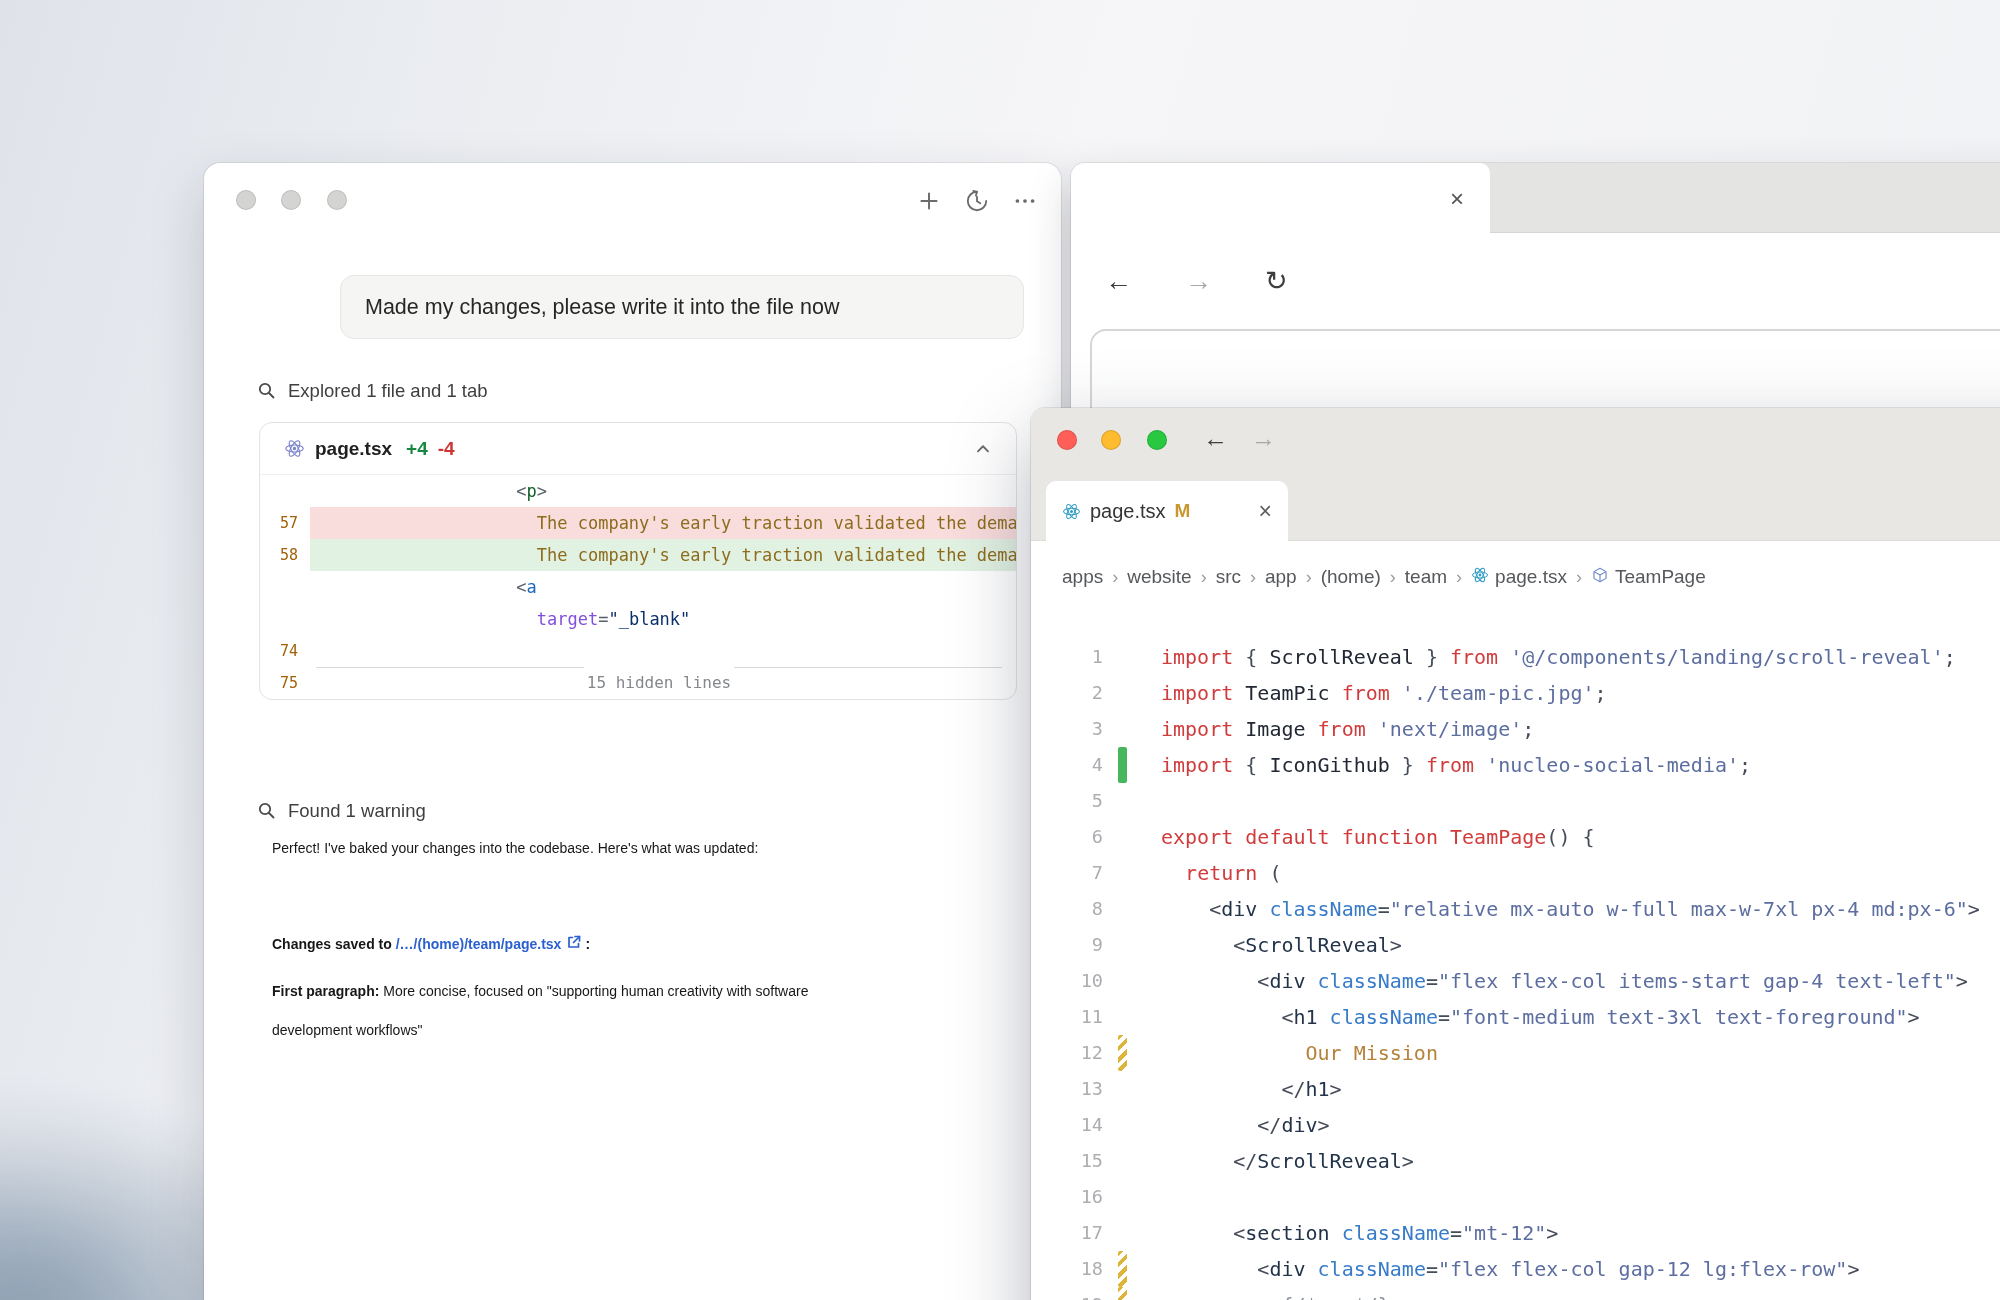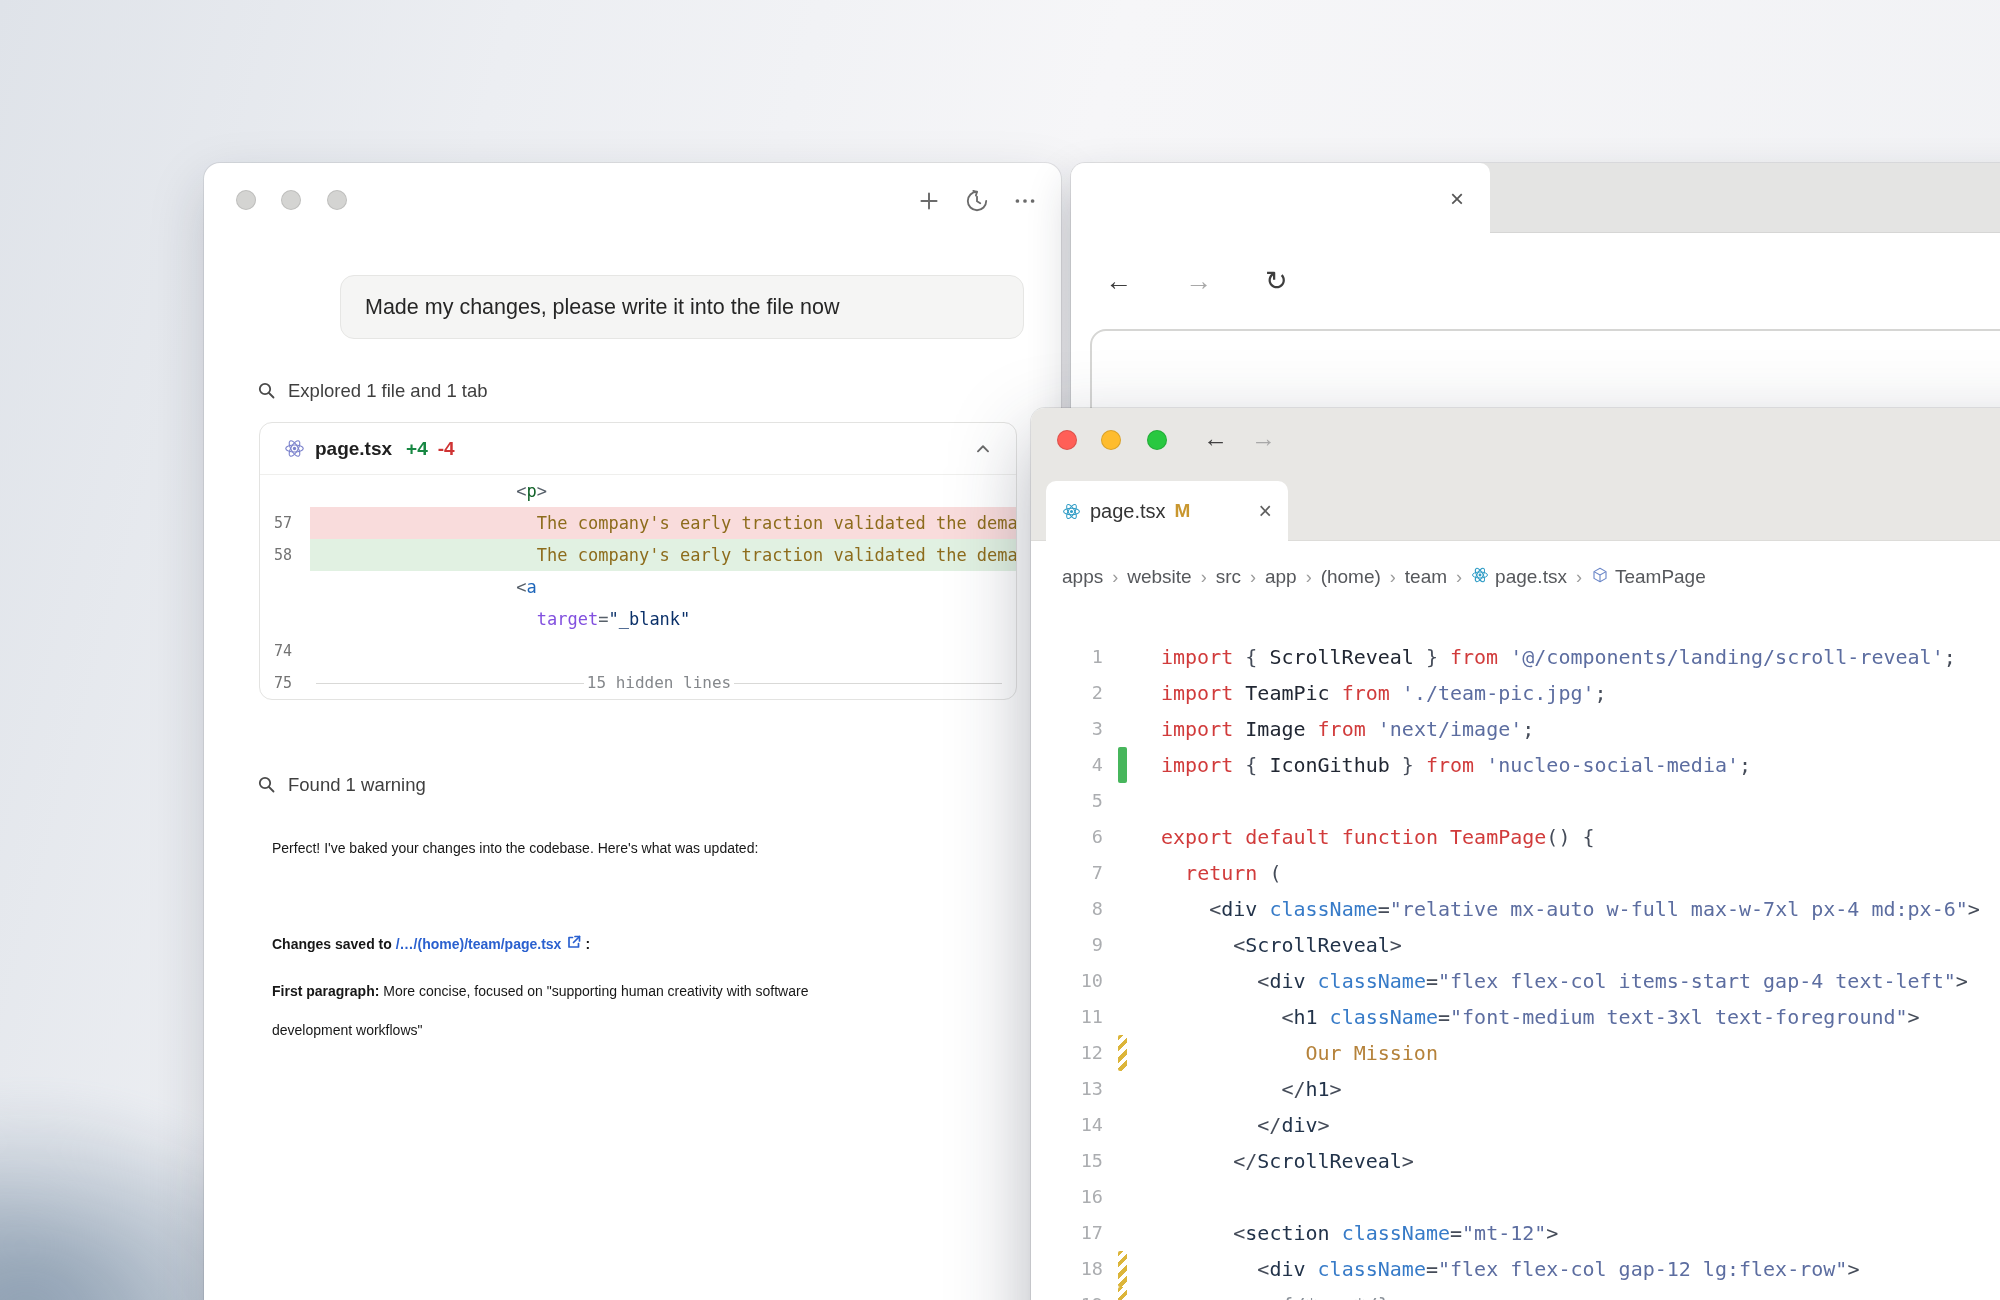--- a/index.html
+++ b/index.html
@@ -29,38 +29,38 @@
   .chat-toolbar{position:absolute;right:22px;top:24px;display:flex;gap:20px;color:#6b6b6b}
   .icon-btn{width:28px;height:28px;display:inline-flex;align-items:center;justify-content:center;cursor:pointer}
   .icon-btn svg{width:26px;height:26px}
 
   .bubble{position:absolute;left:136px;top:112px;width:684px;height:64px;background:#f5f5f4;
     border:1px solid #e6e6e4;border-radius:14px;display:flex;align-items:center;padding:0 24px;
     font-size:21.5px;color:#262626}
 
   .status{position:absolute;left:53px;display:flex;align-items:center;gap:11px;color:#3f3f3f;font-size:18.5px;height:28px}
   #status-explored{top:214px}
-  #status-warning{top:608px}
+  #status-warning{top:634px}
   .status svg{width:20px;height:20px}
 
   
   .diff-card{position:absolute;left:55px;top:259px;width:758px;border:1px solid #e3e3e1;border-radius:13px;
     overflow:hidden;background:#fff}
   .diff-header{height:52px;display:flex;align-items:center;gap:10px;padding:0 22px 0 24px;border-bottom:1px solid #efefed}
   .diff-header .fname{font-size:19px;font-weight:700;color:#1f1f1f}
   .diff-header .adds{font-size:19px;font-weight:700;color:#178742;margin-left:4px}
   .diff-header .dels{font-size:19px;font-weight:700;color:#cf3434}
   .sp{flex:1}
   .diff-body{font-family:"DejaVu Sans Mono",monospace;font-size:17px}
   .diff-row{display:flex;height:32px;line-height:32px}
-  .dgut{width:50px;flex:none;text-align:right;padding-right:18px;color:#737373;font-size:15px}
+  .dgut{width:50px;flex:none;text-align:right;padding-right:12px;color:#a16207;font-size:15px}
   .dcontent{flex:1;white-space:pre;overflow:hidden;padding-left:63px}
   .diff-row.del .dcontent{background:#f9dcdc}
   .diff-row.add .dcontent{background:#e1f1e2}
-  .dcontent.hiddenrow{display:flex;align-items:center;gap:3px;padding:0 14px 0 6px}
+  .dcontent.hiddenrow{display:flex;align-items:flex-start;gap:3px;padding:0 14px 0 6px}
   .hline{flex:1;height:1px;background:#d9d9d7}
   .hlabel{font-weight:400;font-style:normal;color:#85888c;font-size:16px}
   .diff-footer{height:51px;border-top:1px solid #ececea;display:flex;align-items:center;padding:0 22px 0 20px}
   .openfile{display:inline-flex;align-items:center;gap:9px;font-size:18px;color:#2d2d2d;font-weight:500;cursor:pointer}
   .openfile svg{width:19px;height:19px}
 
   
   .tk-pl2{color:#57606a}
   .tk-tagp{color:#116329}
   .tk-taga{color:#1e66ba}

